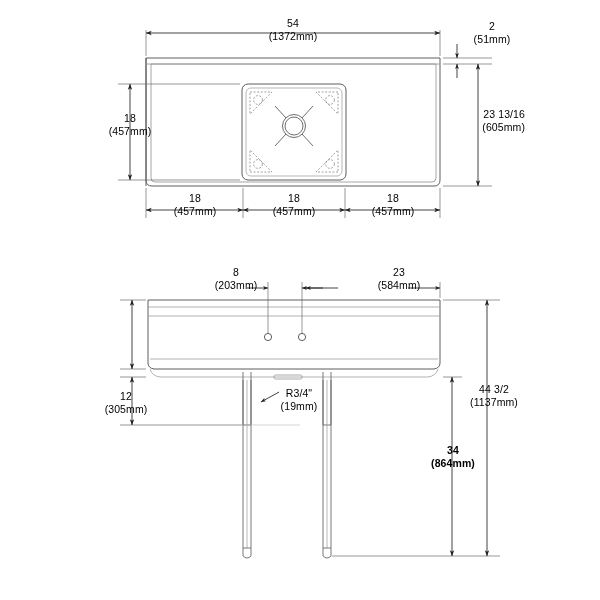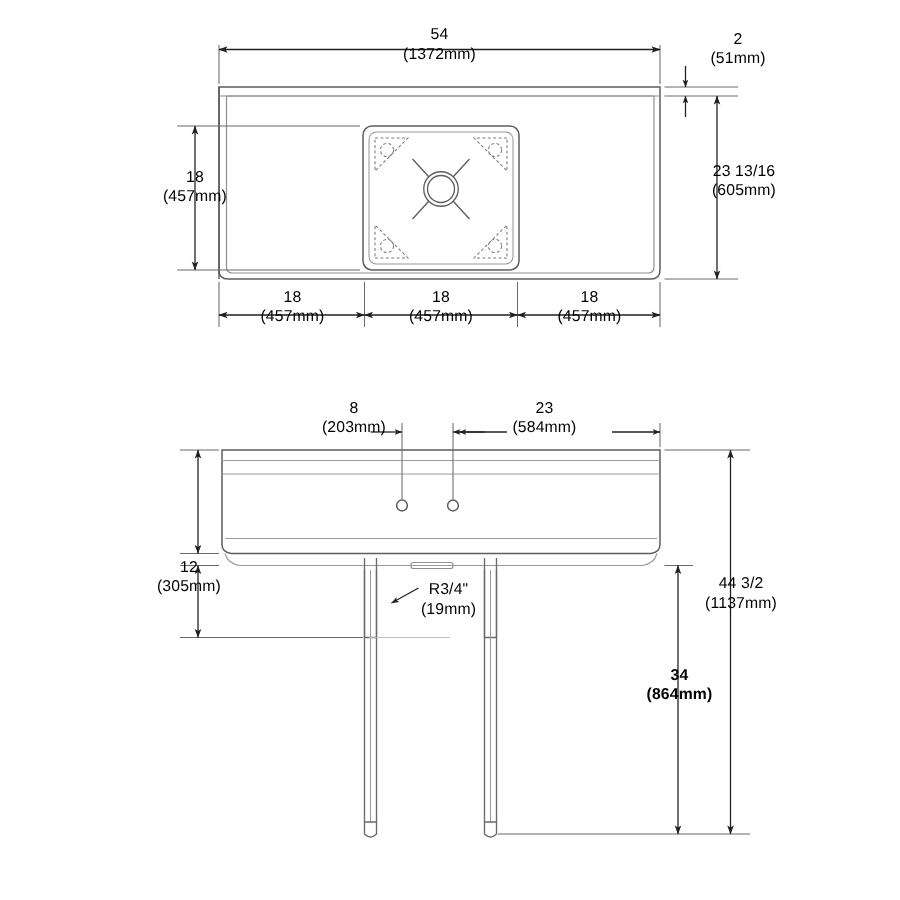--- a/index.html
+++ b/index.html
@@ -139,21 +139,21 @@
   <div class="dimtext" style="left:243px;top:17px;width:100px;">
     <span>54</span>
     <span class="l2">(1372mm)</span>
   </div>
 
   <div class="dimtext" style="left:457px;top:20px;width:70px;">
     <span>2</span>
     <span class="l2">(51mm)</span>
   </div>
 
-  <div class="dimtext" style="left:457px;top:108px;width:78px;">
+  <div class="dimtext" style="left:447px;top:108px;width:78px;text-align:right;">
     <span>23 13/16</span>
     <span class="l2">(605mm)</span>
   </div>
 
   <div class="dimtext" style="left:88px;top:112px;width:84px;">
     <span>18</span>
     <span class="l2">(457mm)</span>
   </div>
 
   <div class="dimtext" style="left:156px;top:192px;width:78px;">
@@ -169,27 +169,27 @@
   <div class="dimtext" style="left:354px;top:192px;width:78px;">
     <span>18</span>
     <span class="l2">(457mm)</span>
   </div>
 
   <div class="dimtext" style="left:197px;top:266px;width:78px;">
     <span>8</span>
     <span class="l2">(203mm)</span>
   </div>
 
-  <div class="dimtext" style="left:324px;top:266px;width:78px;">
+  <div class="dimtext" style="left:360px;top:266px;width:78px;">
     <span>23</span>
     <span class="l2">(584mm)</span>
   </div>
 
 
-  <div class="dimtext" style="left:80px;top:372px;width:92px;">
+  <div class="dimtext" style="left:80px;top:390px;width:92px;">
     <span>12</span>
     <span class="l2">(305mm)</span>
   </div>
 
   <div class="dimtext" style="left:263px;top:387px;width:72px;">
     <span>R3/4"</span>
     <span class="l2">(19mm)</span>
   </div>
 
   <div class="dimtext" style="left:451px;top:383px;width:86px;">

